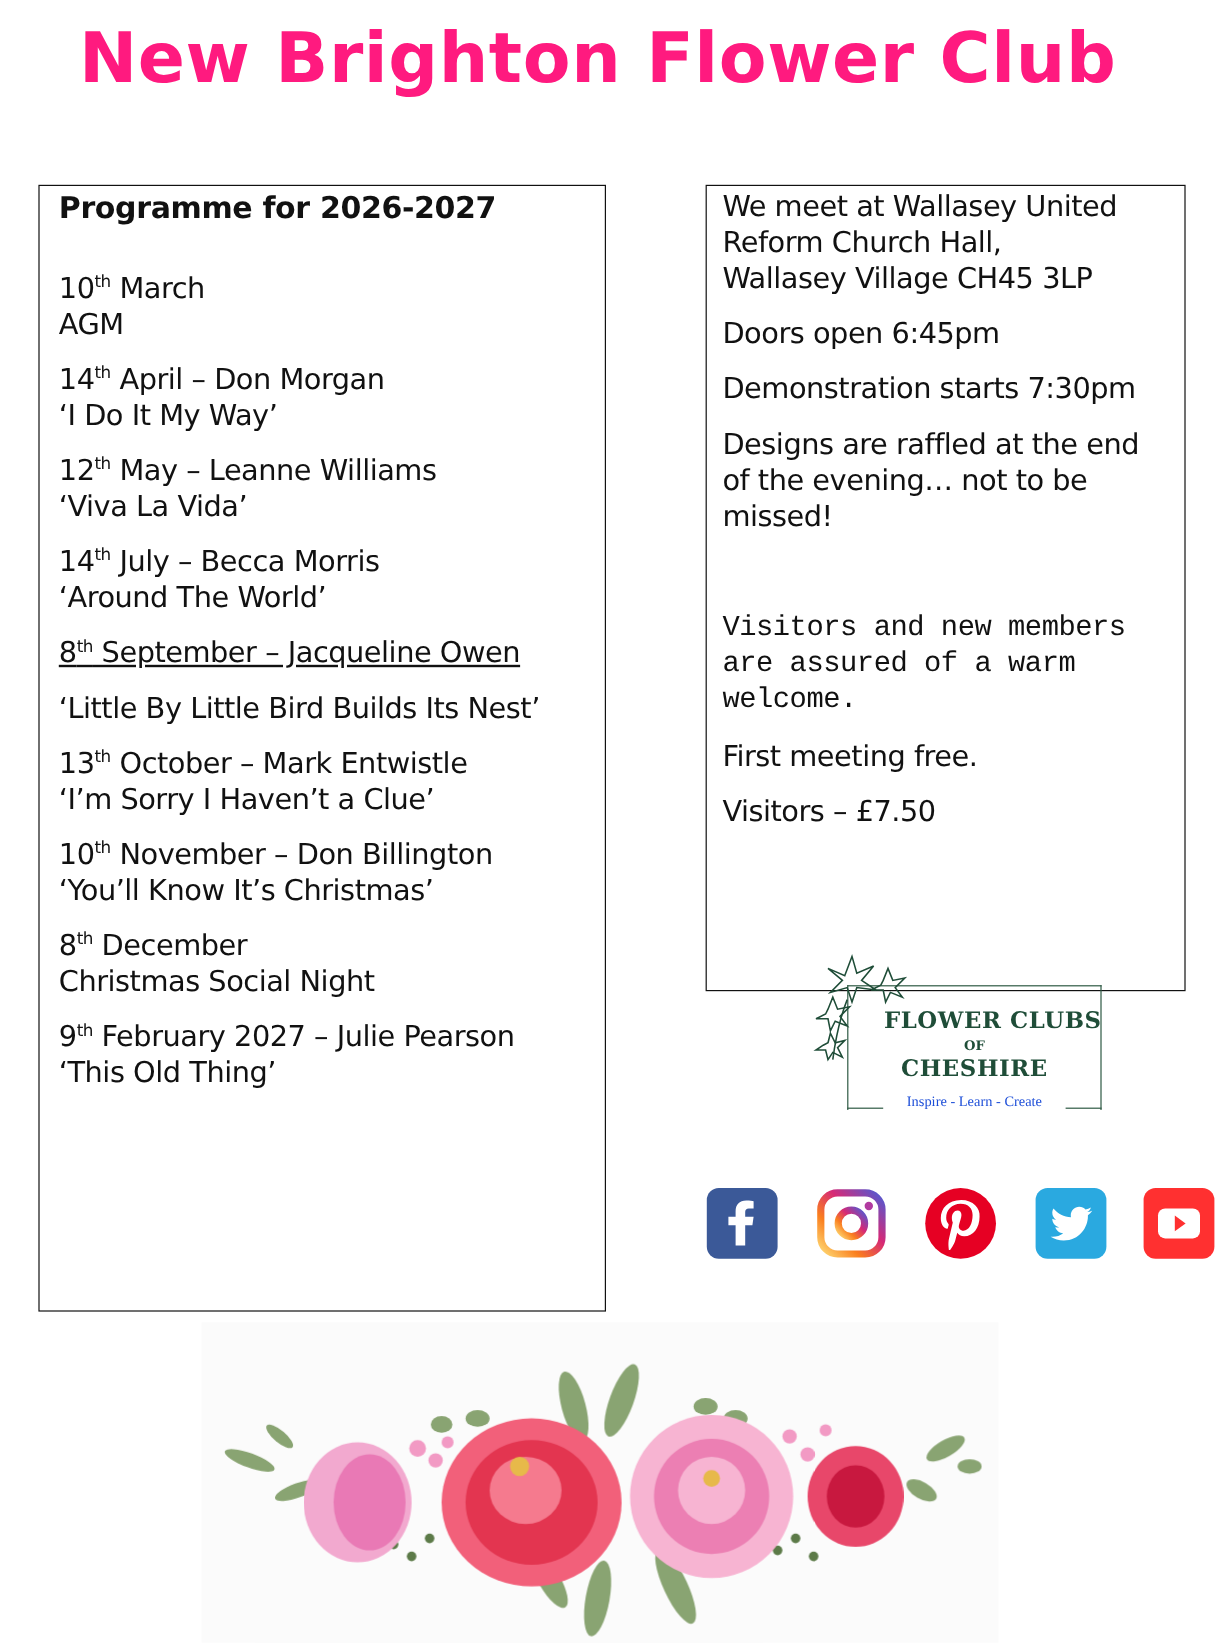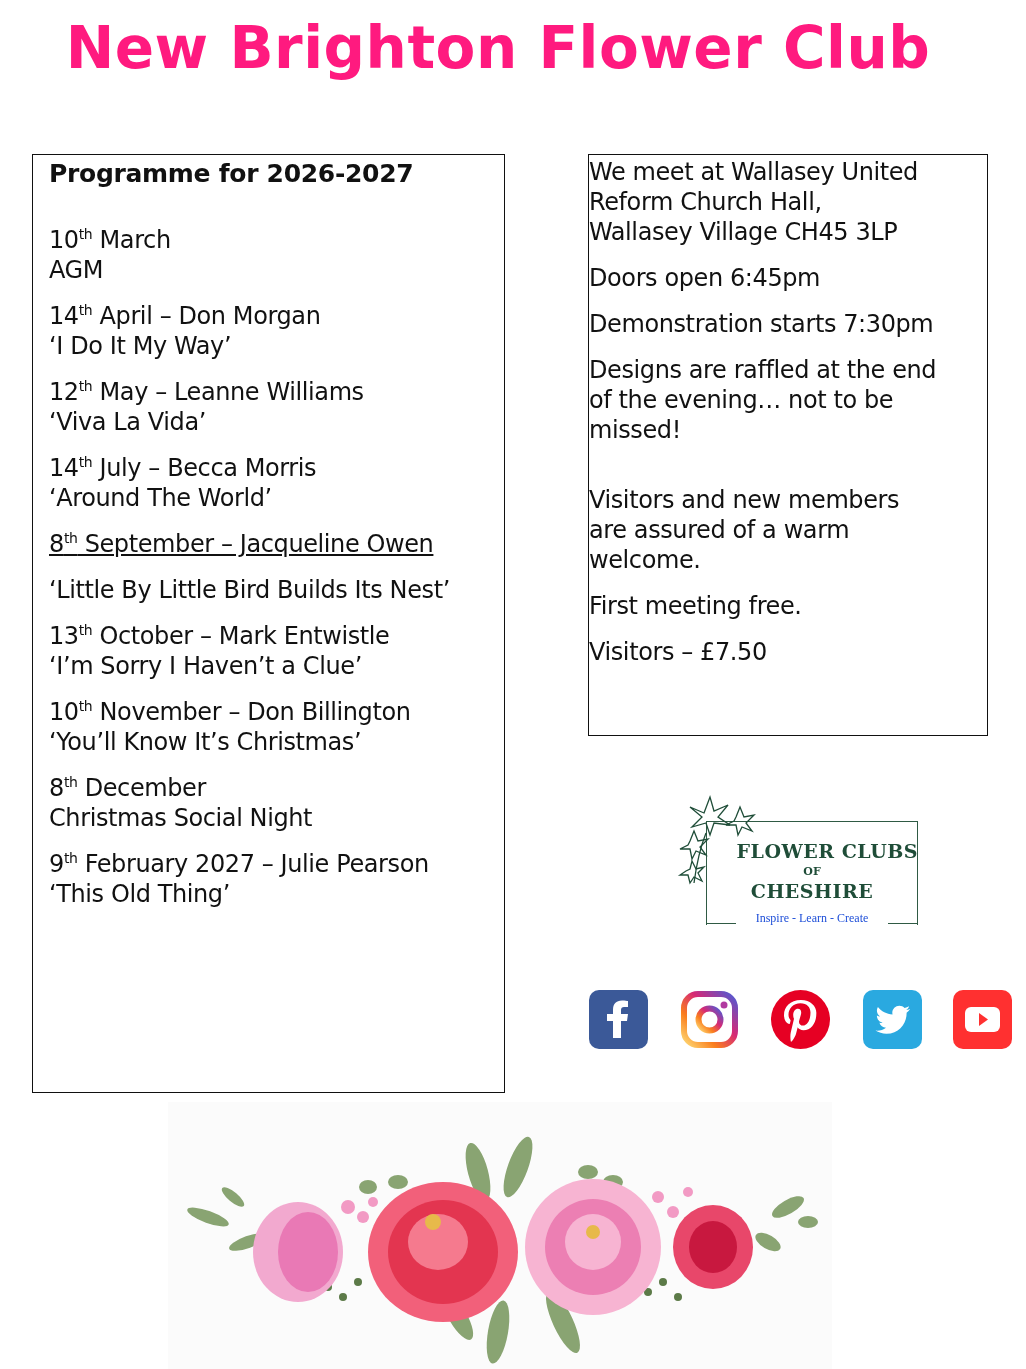--- a/index.html
+++ b/index.html
@@ -3,29 +3,29 @@
 <meta charset="utf-8">
 <style>
   html, body { margin: 0; padding: 0; background: #ffffff; }
   body { width: 1026px; height: 1369px; position: relative; overflow: hidden;
          font-family: "DejaVu Sans", "Liberation Sans", sans-serif; color: #111; }
   .title { position: absolute; left: 0; width: 996px; top: 8px; text-align: center;
            font-family: "DejaVu Sans", sans-serif; font-weight: bold; font-size: 58px;
            letter-spacing: 0.5px; color: #ff1a7f; line-height: 80px; }
   .box { position: absolute; border: 1.5px solid #111; box-sizing: border-box; background: #fff; }
   .left-box { left: 32px; top: 154px; width: 473px; height: 939px; padding: 2px 12px 0 16px; }
-  .right-box { left: 588px; top: 154px; width: 400px; height: 582px; padding: 2px 0 0 0; }
+  .right-box { left: 588px; top: 154px; width: 400px; height: 672px; padding: 2px 0 0 13px; }
   .prog-heading { font-weight: bold; font-size: 25px; line-height: 34px; margin: 0 0 34px 0; letter-spacing: -0.3px; }
   .event { font-size: 24px; line-height: 30px; margin-bottom: 16px; letter-spacing: -0.4px; white-space: nowrap; }
   .event .line { display: block; }
   .event sup { font-size: 14px; vertical-align: 9px; line-height: 0; }
   .event.split .line:first-child { margin-bottom: 16px; text-decoration: underline; }
   .info p { margin: 0 0 16px 0; font-size: 24px; line-height: 30px; letter-spacing: -0.4px; }
   .info p.addr { margin-bottom: 16px; }
-  .info p.gap { margin-top: 40px; }
+  .info p.gap { margin-top: 64px; font-family: Liberation Mono, monospace; }
   .logo { position: absolute; left: 676px; top: 793px; width: 244px; height: 136px; }
   .logo-frame { position: absolute; left: 30px; top: 28px; width: 212px; height: 104px; border: 1.2px solid #2f5a44; border-bottom: none; box-sizing: border-box; }
   .logo-text { position: absolute; left: 30px; width: 212px; text-align: center; font-family: "DejaVu Serif", serif; font-weight: bold; color: #1f4d38; }
   .logo-t1 { top: 47px; font-size: 19px; letter-spacing: 0.5px; text-align: right; }
   .logo-t2 { top: 72px; font-size: 11px; }
   .logo-t3 { top: 87px; font-size: 19px; letter-spacing: 0.5px; }
   .logo-tag { position: absolute; top: 118px; left: 60px; width: 152px; text-align: center; font-family: "Liberation Serif", serif; font-size: 12px; color: #1d4ed8; background: #fff; }
   .logo-base { position: absolute; top: 130px; left: 30px; width: 212px; height: 1px; background: #2f5a44; }
   .social { position: absolute; top: 990px; left: 589px; }
   .social a { position: absolute; width: 59px; height: 59px; display: block; }

